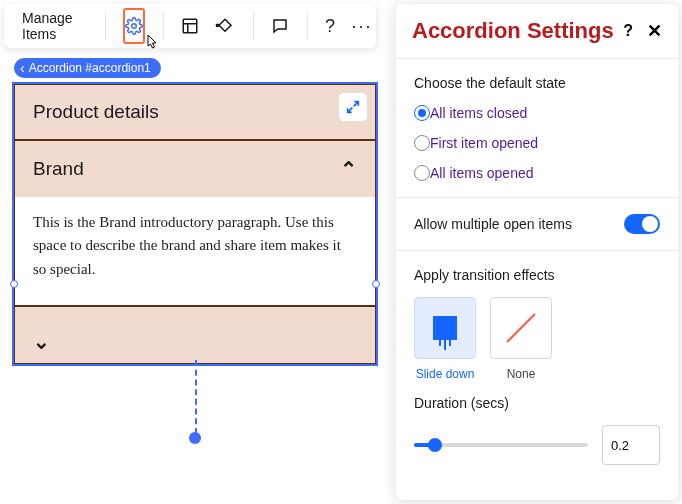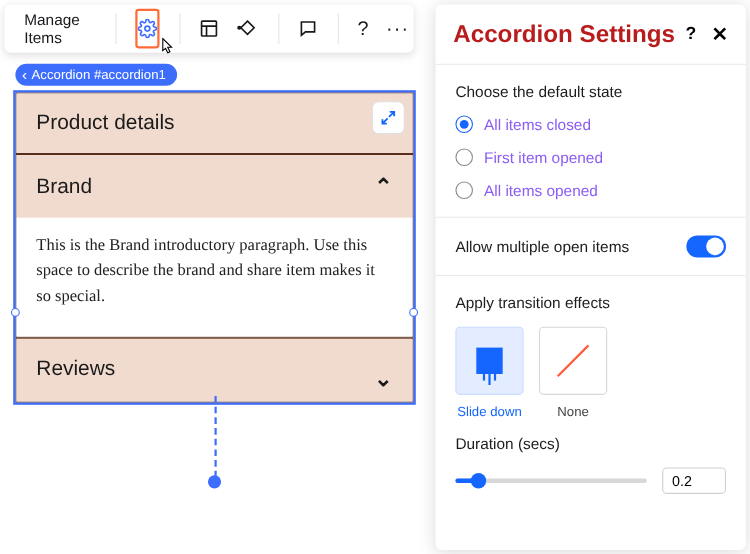--- a/index.html
+++ b/index.html
@@ -24,21 +24,21 @@
   .handle-dot.l{left:-4px;top:196px}.handle-dot.r{right:-4px;top:196px}
   .dash{position:absolute;left:50%;top:360px;width:0;height:74px;border-left:2px dashed #3d6dfd}
   .dash-dot{position:absolute;left:50%;top:432px;width:12px;height:12px;background:#3d6dfd;border-radius:50%;transform:translateX(-50%)}
   .panel{position:absolute;right:4px;top:4px;width:282px;height:496px;background:#fff;box-shadow:0 2px 16px rgba(0,0,0,0.14);border-radius:6px;overflow:auto}
   .panel-head{display:flex;align-items:center;justify-content:space-between;padding:14px 16px;border-bottom:1px solid #eaeaea}
   .panel-head h2{font-size:22px;font-weight:700;color:#b91c1c}
   .panel-head .acts{display:flex;gap:14px;align-items:center}
   .section{padding:16px 18px;border-bottom:1px solid #eaeaea}
   .section.noborder{border-bottom:none}
   .sec-title{font-size:14px;color:#1c1c1c;margin-bottom:14px}
-  .radio-row{display:flex;align-items:center;gap:10px;margin-bottom:14px;font-size:14px;color:#8b5cf6;cursor:pointer}
+  .radio-row{display:flex;align-items:center;margin-bottom:14px;font-size:14px;color:#4c1d95;cursor:pointer}
   .radio-row:last-child{margin-bottom:0}
   .radio{width:16px;height:16px;border:1px solid #8a8a8a;border-radius:50%;display:flex;align-items:center;justify-content:center}
   .radio.sel{border-color:#1566ff}
   .radio.sel::after{content:"";width:8px;height:8px;background:#1566ff;border-radius:50%}
   .toggle-row{display:flex;align-items:center;justify-content:space-between;font-size:14px;color:#1c1c1c}
   .toggle{width:36px;height:20px;background:#1566ff;border-radius:10px;position:relative;cursor:pointer}
   .toggle::after{content:"";position:absolute;right:2px;top:2px;width:16px;height:16px;background:#fff;border-radius:50%}
   .effects{display:flex;gap:14px;margin-top:12px}
   .eff{display:flex;flex-direction:column;align-items:center;gap:8px;cursor:pointer}
   .eff-box{width:62px;height:62px;border:1px solid #d8d8d8;border-radius:4px;display:flex;align-items:center;justify-content:center;position:relative}
@@ -47,21 +47,21 @@
   .eff.sel .eff-label{color:#1566ff}
   .none-line{width:40px;height:40px}
   .slide-sq{width:24px;height:24px;background:#1566ff}
   .slide-arrows{position:absolute;bottom:8px;display:flex;gap:3px}
   .slide-arrows span{width:2px;height:8px;background:#1566ff}
   .slide-arrows span:nth-child(2){height:12px}
   .dur-row{display:flex;align-items:center;gap:14px;margin-top:14px}
   .slider{flex:1;height:4px;background:#d8d8d8;border-radius:2px;position:relative}
   .slider-fill{position:absolute;left:0;top:0;height:4px;width:12%;background:#1566ff;border-radius:2px}
   .slider-thumb{position:absolute;left:12%;top:50%;width:14px;height:14px;background:#1566ff;border-radius:50%;transform:translate(-50%,-50%)}
-  .dur-input{width:58px;height:24px;border:1px solid #d0d0d0;border-radius:4px;padding:0 8px;font-size:13px}
+  .dur-input{width:58px;height:40px;border:1px solid #d0d0d0;border-radius:4px;padding:0 8px;font-size:13px}
   .chev{font-size:20px;font-weight:700}
 </style>
 </head>
 <body>
 
 <div class="canvas">
   <div class="toolbar">
     <div class="btn manage">Manage Items</div>
     <div class="sep"></div>
     <div class="gear-wrap">
@@ -113,21 +113,20 @@
     </div>
     <div class="acc-item">
       <div class="acc-head">
         <span>Brand</span>
         <span class="chev">⌃</span>
       </div>
       <div class="acc-body">This is the Brand introductory paragraph. Use this space to describe the brand and share item makes it so special.</div>
     </div>
     <div class="acc-item">
       <div class="acc-head">
-        <span>Reviews</span>
         <span class="chev" style="display:inline-block;transform:rotate(180deg) translateY(-6px)">⌃</span>
       </div>
     </div>
     <div class="handle-dot l"></div>
     <div class="handle-dot r"></div>
   </div>
   <div class="dash"></div>
   <div class="dash-dot"></div>
 </div>
 

